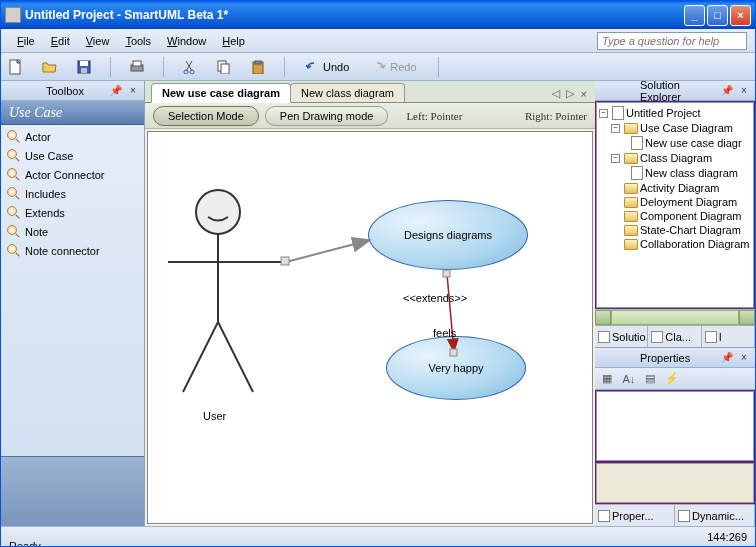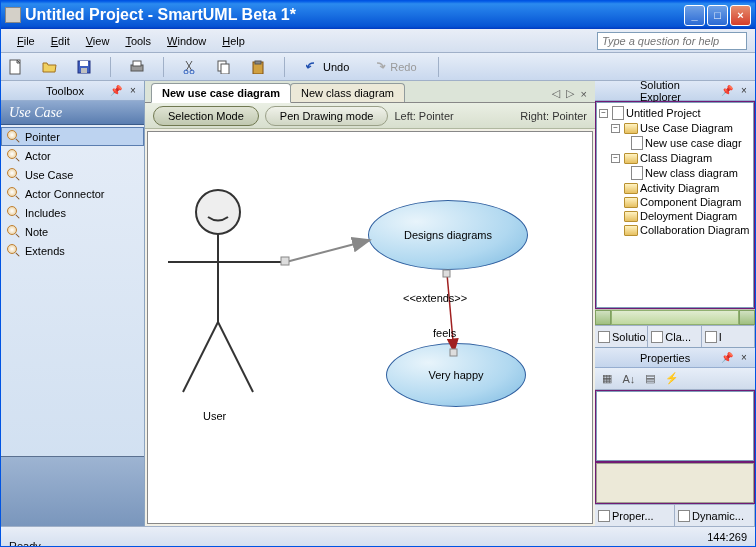--- a/index.html
+++ b/index.html
@@ -1,19 +1,19 @@
 <!DOCTYPE html>
 <html><head>
 <meta charset="utf-8">
 <style>
 * { box-sizing: border-box; margin: 0; padding: 0; font-family: Tahoma, sans-serif; font-size: 11px; }
 body { width: 756px; height: 547px; background: #fff; overflow: hidden; border: 1px solid #0054e3; }
 .titlebar { height: 28px; background: linear-gradient(#0058e6, #2b8aef 10%, #0654d4 90%, #003ac0); display: flex; align-items: center; padding: 0 4px; color: #fff; }
 .titlebar .icon { width: 16px; height: 16px; margin-right: 4px; background: #d4d0c8; border: 1px solid #888; }
-.titlebar .title { flex: 1; font-weight: bold; font-size: 16px; }
+.titlebar .title { flex: 1; font-weight: bold; font-size: 12px; }
 .winbtns { display: flex; gap: 2px; }
 .winbtn { width: 21px; height: 21px; background: linear-gradient(#6fa1e6, #2b6ad4); border: 1px solid #fff; border-radius: 3px; display: flex; align-items: center; justify-content: center; color: #fff; font-weight: bold; cursor: pointer; }
 .winbtn.close { background: linear-gradient(#e68f6f, #d43e2b); }
 .menubar { height: 24px; background: linear-gradient(#e9eef7, #d5e0f0); display: flex; align-items: center; padding: 0 8px; border-bottom: 1px solid #a0b0c8; }
 .menubar .menuitem { padding: 3px 8px; cursor: pointer; }
 .menubar .menuitem u { text-decoration: underline; }
 .helpbox { margin-left: auto; width: 150px; height: 18px; border: 1px solid #7f9db9; background: #fff; color: #999; padding: 1px 4px; font-style: italic; }
 .toolbar { height: 28px; background: linear-gradient(#e7eef8, #c9d8ee); display: flex; align-items: center; padding: 0 4px; border-bottom: 1px solid #a0b0c8; gap: 12px; }
 .tbtn { width: 22px; height: 22px; display: flex; align-items: center; justify-content: center; cursor: pointer; border-radius: 2px; }
 .tsep { width: 1px; height: 20px; background: #a0b0c8; margin: 0 3px; }
@@ -33,21 +33,21 @@
 .toolbox .btm { height: 70px; background: linear-gradient(#9db4d2, #7a96bc); border-top: 1px solid #5a7090; }
 .canvas-area { flex: 1; display: flex; flex-direction: column; background: #f2f0e6; }
 .tabstrip { height: 22px; display: flex; align-items: flex-end; padding: 0 6px; gap: 0; background: #dce4d8; border-bottom: 1px solid #888; }
 .tab { padding: 3px 10px; background: #ece9d8; border: 1px solid #919b9c; border-bottom: none; border-radius: 4px 4px 0 0; margin-right: -1px; cursor: pointer; }
 .tab.active { background: #fff; font-weight: bold; position: relative; z-index: 2; border-bottom: 1px solid #fff; margin-bottom: -1px; }
 .tabnav { margin-left: auto; display: flex; gap: 2px; align-items: center; padding-bottom: 2px; }
 .tabnav span { cursor: pointer; color: #555; padding: 0 2px; }
 .subbar { height: 26px; background: linear-gradient(#eaefe4, #d8dfce); display: flex; align-items: center; padding: 0 8px; gap: 6px; border-bottom: 1px solid #b0b8a0; }
 .pillbtn { padding: 3px 14px; background: linear-gradient(#f0f2ea, #d0d6c4); border: 1px solid #9aa088; border-radius: 10px; cursor: pointer; }
 .pillbtn.active { background: linear-gradient(#e0e4d4, #c0c8b0); border-color: #707850; }
-.sublbl { color: #333; }
+.sublbl { margin-left: 12px; color: #333; font-family: Liberation Serif, serif; }
 .canvas { flex: 1; background: #fff; border: 1px solid #888; margin: 2px; position: relative; overflow: hidden; }
 .right { width: 160px; display: flex; flex-direction: column; background: #701a75; }
 .tree { flex: 1; background: #fff; border: 1px solid #7f9db9; margin: 1px; overflow: auto; font-size: 11px; padding: 2px 0; }
 .treerow { display: flex; align-items: center; padding: 1px 0; white-space: nowrap; cursor: pointer; gap: 2px; }
 .treerow .exp { width: 9px; height: 9px; border: 1px solid #888; background: #fff; display: flex; align-items: center; justify-content: center; font-size: 8px; line-height: 8px; color: #333; margin-right: 2px; }
 .treerow .noexp { width: 11px; }
 .treerow .folder { width: 14px; height: 11px; background: linear-gradient(#fff2c0, #e6c060); border: 1px solid #b89030; border-radius: 1px; }
 .treerow .doc { width: 12px; height: 14px; background: #fff; border: 1px solid #888; position: relative; }
 .scrollh { height: 16px; background: #e8e8e0; border-top: 1px solid #c0c0b0; display: flex; }
 .scrollh .sb { width: 16px; background: linear-gradient(#d0e0c0, #a0c080); border: 1px solid #80a060; }
@@ -154,47 +154,47 @@
 <div class="main">
 
   <div class="toolbox">
     <div class="panel-hdr">
       <span class="t">Toolbox</span>
       <span class="pb">📌</span>
       <span class="pb">×</span>
     </div>
     <div class="cathdr">Use Case</div>
     <div class="items">
-      <div class="tool sel">
-          <span class="magn"></span>
-          <span>Pointer</span>
-        </div>
       <div class="tool">
           <span class="magn"></span>
           <span>Actor</span>
         </div>
       <div class="tool">
           <span class="magn"></span>
           <span>Use Case</span>
         </div>
       <div class="tool">
           <span class="magn"></span>
           <span>Actor Connector</span>
         </div>
       <div class="tool">
           <span class="magn"></span>
           <span>Includes</span>
         </div>
       <div class="tool">
           <span class="magn"></span>
+          <span>Extends</span>
+        </div>
+      <div class="tool">
+          <span class="magn"></span>
           <span>Note</span>
         </div>
       <div class="tool">
           <span class="magn"></span>
-          <span>Extends</span>
+          <span>Note connector</span>
         </div>
     </div>
     <div class="btm"></div>
   </div>
 
   <div class="canvas-area">
     <div class="tabstrip">
       <div class="tab active">New use case diagram</div>
       <div class="tab">New class diagram</div>
       <div class="tabnav">
@@ -217,21 +217,21 @@
         <line x1="60" y1="52" x2="60" y2="140" stroke="#333" stroke-width="2"></line>
         <line x1="10" y1="80" x2="130" y2="80" stroke="#333" stroke-width="2"></line>
         <line x1="60" y1="140" x2="25" y2="210" stroke="#333" stroke-width="2"></line>
         <line x1="60" y1="140" x2="95" y2="210" stroke="#333" stroke-width="2"></line>
       </svg>
       <div class="conn-lbl" style="left:55px; top:278px">User</div>
 
       <div class="usecase-oval" style="left:220px; top:68px; width:160px; height:70px">
           <span>Designs diagrams</span>
         </div>
-      <div class="usecase-oval" style="left:238px; top:211px; width:140px; height:64px">
+      <div class="usecase-oval" style="left:238px; top:204px; width:140px; height:64px">
           <span>Very happy</span>
         </div>
 
       <svg style="position:absolute; left:0; top:0" width="440" height="400">
         <defs>
           <marker id="ah1" markerWidth="10" markerHeight="8" refX="9" refY="4" orient="auto">
               <path d="M0 0 L10 4 L0 8 Z" fill="#888"></path>
             </marker>
           <marker id="ah2" markerWidth="10" markerHeight="8" refX="9" refY="4" orient="auto">
               <path d="M0 0 L10 4 L0 8 Z" fill="#a02020"></path>
@@ -279,26 +279,31 @@
           <span>New class diagram</span>
         </div>
       <div class="treerow" style="padding-left:14px">
           <span class="noexp"></span>
           <span class="folder"></span>
           <span>Activity Diagram</span>
         </div>
       <div class="treerow" style="padding-left:14px">
           <span class="noexp"></span>
           <span class="folder"></span>
+          <span>Deloyment Diagram</span>
+        </div>
+      <div class="treerow" style="padding-left:14px">
+          <span class="noexp"></span>
+          <span class="folder"></span>
           <span>Component Diagram</span>
         </div>
       <div class="treerow" style="padding-left:14px">
           <span class="noexp"></span>
           <span class="folder"></span>
-          <span>Deloyment Diagram</span>
+          <span>State-Chart Diagram</span>
         </div>
       <div class="treerow" style="padding-left:14px">
           <span class="noexp"></span>
           <span class="folder"></span>
           <span>Collaboration Diagram</span>
         </div>
     </div>
     <div class="scrollh">
         <div class="sb"></div>
         <div class="st"></div>

